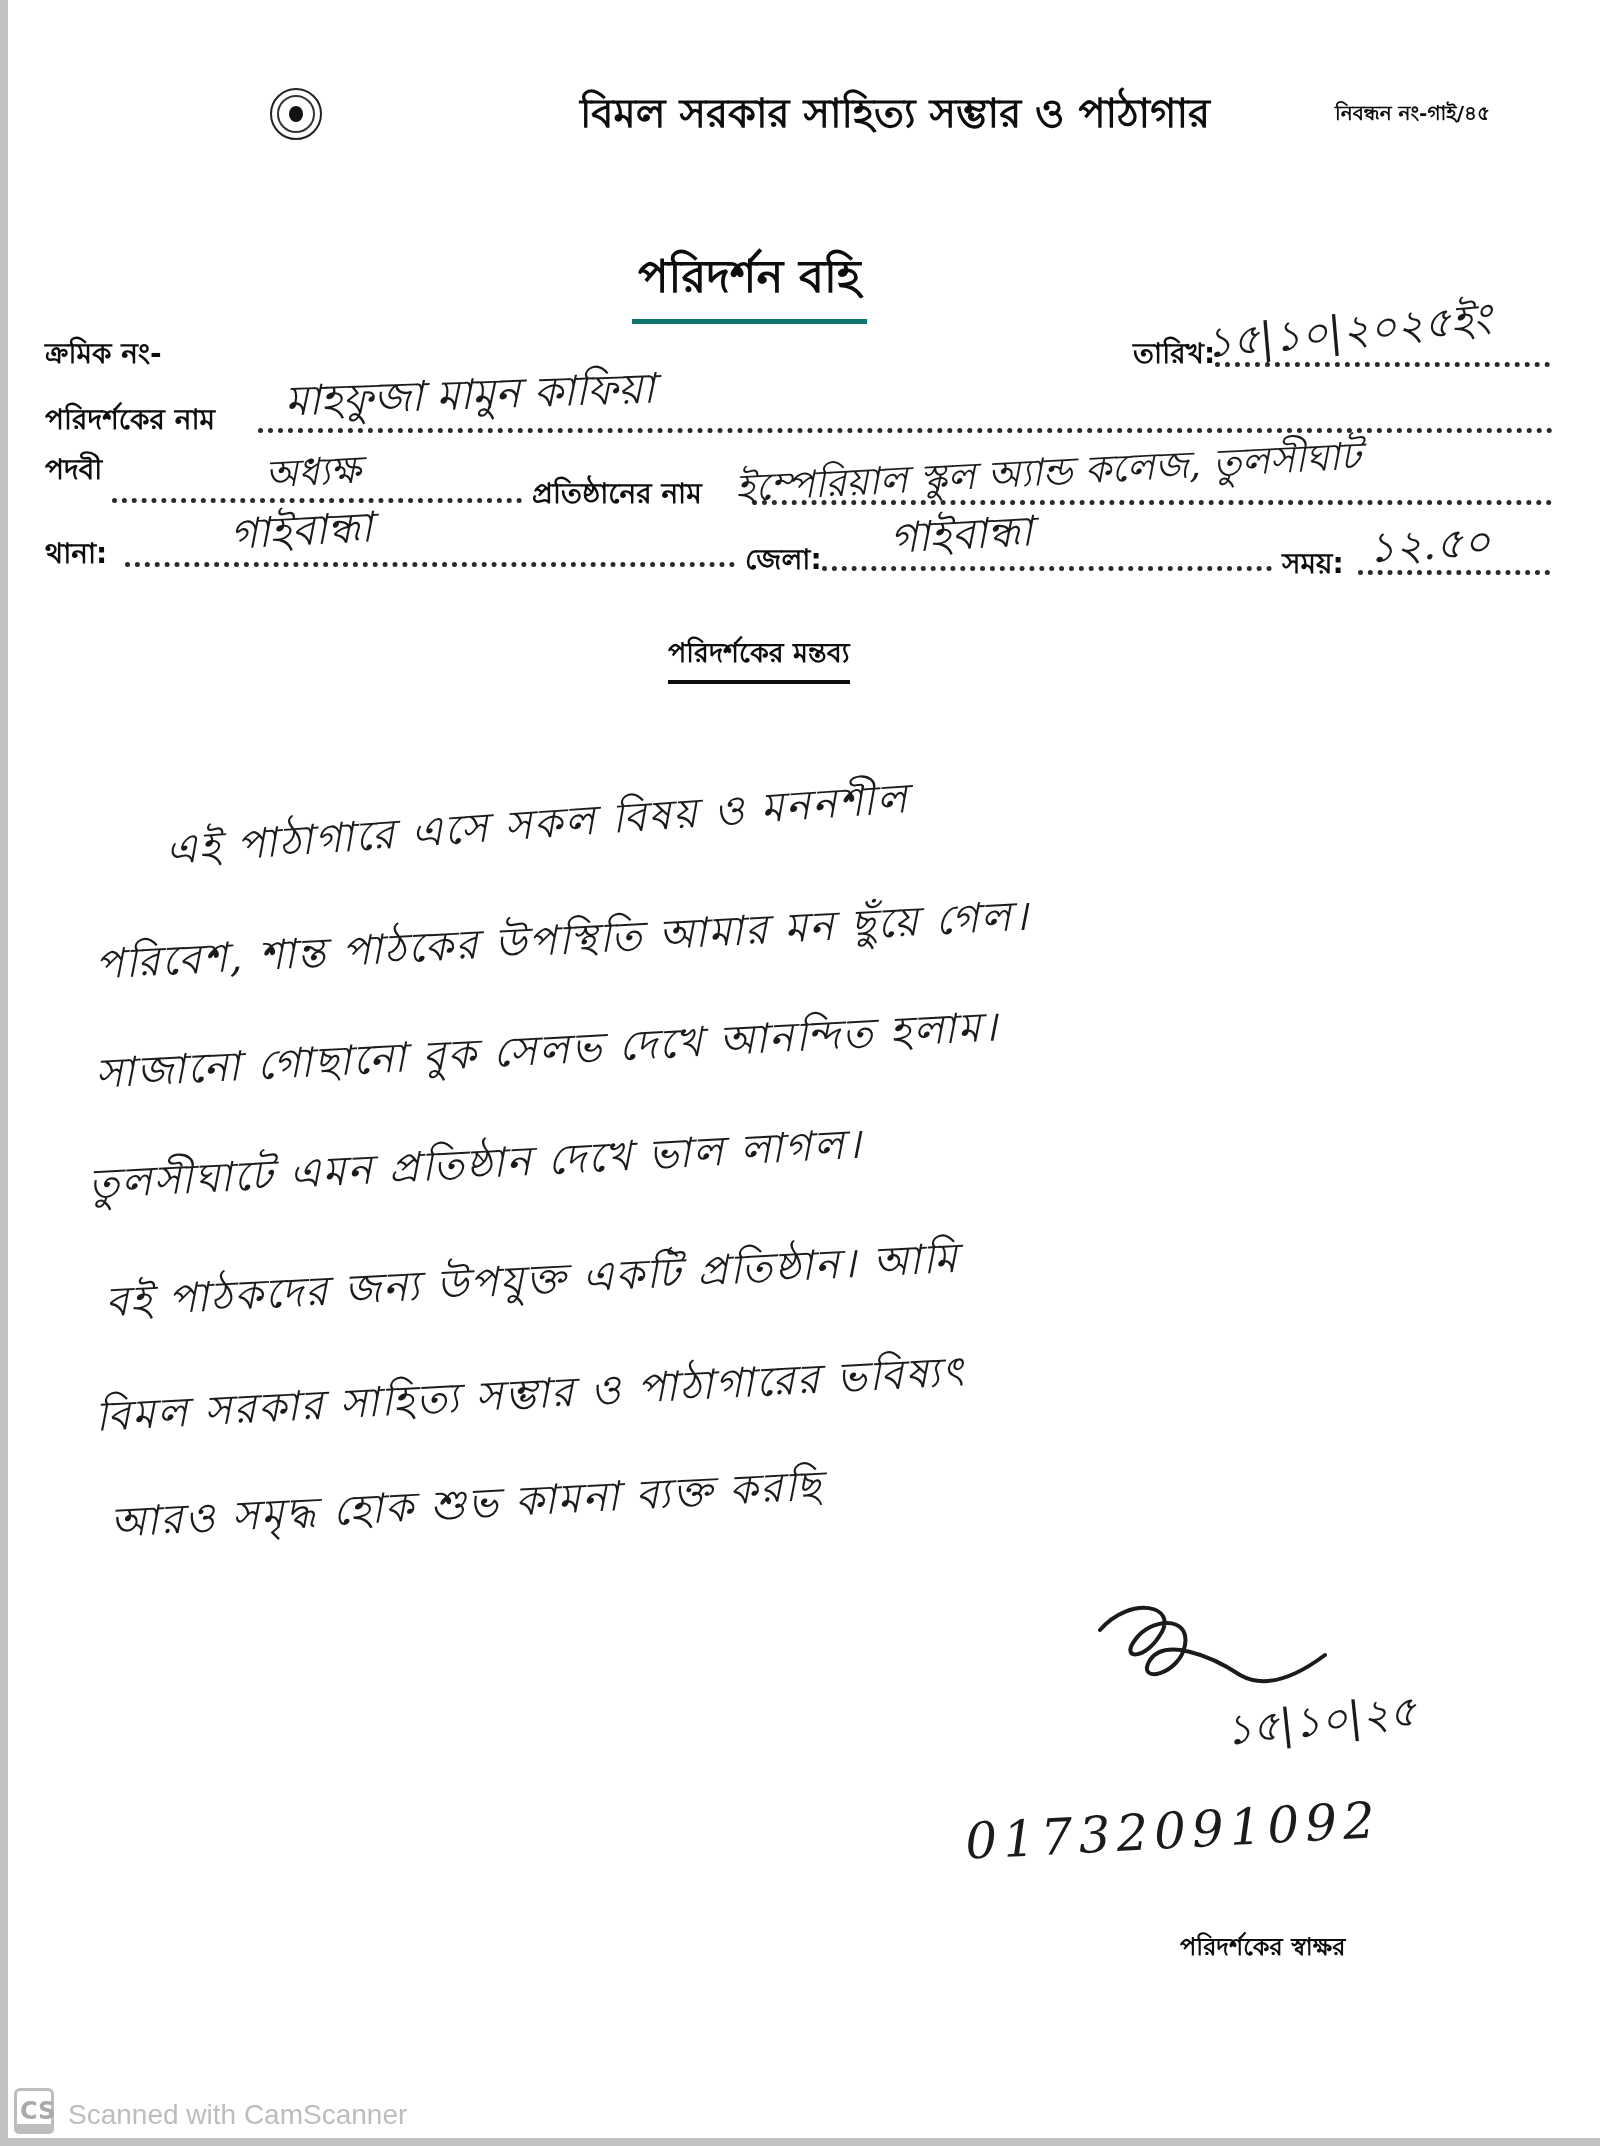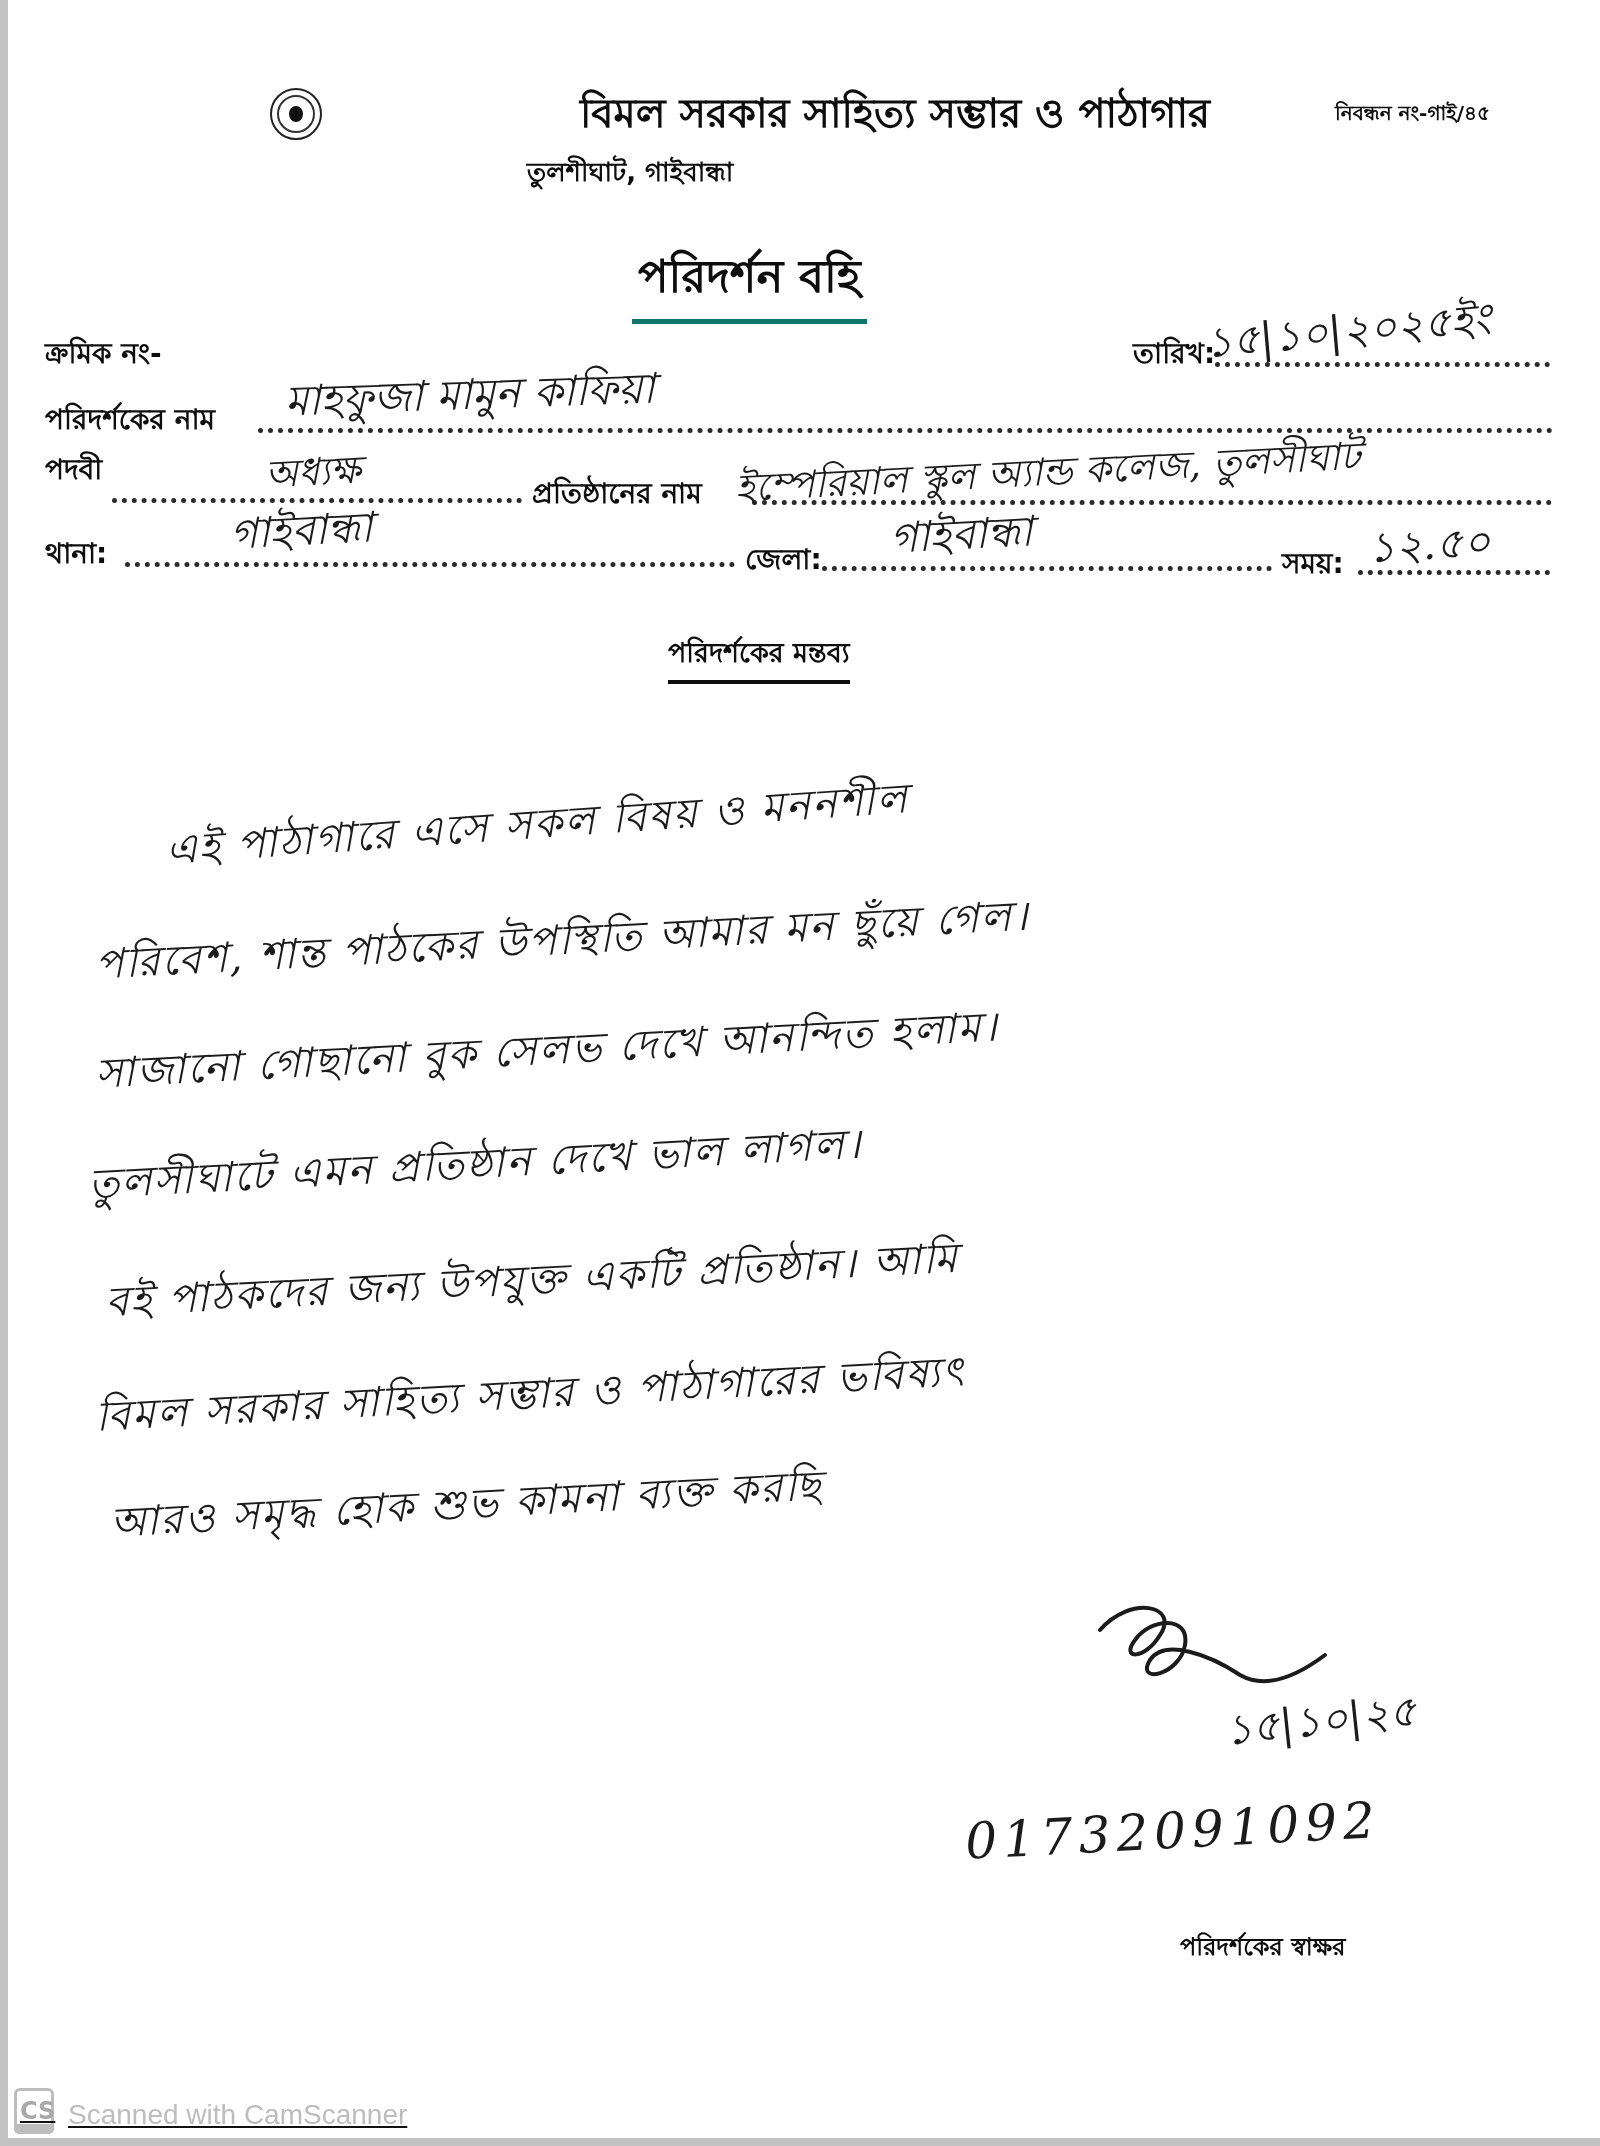--- a/index.html
+++ b/index.html
@@ -70,21 +70,20 @@
   <div class="edge-left"></div>
   <div class="edge-bottom"></div>
 
   <div class="abs logo" style="left:270px;top:88px;">
     <div class="ring">
         <div class="core"></div>
       </div>
   </div>
   <div class="abs printed org-name" style="left:330px;top:82px;width:880px;text-align:right;">বিমল সরকার সাহিত্য সম্ভার ও পাঠাগার</div>
   <div class="abs printed reg-no" style="left:1335px;top:98px;">নিবন্ধন নং-গাই/৪৫</div>
-  <div class="abs printed address" style="left:430px;top:152px;width:400px;text-align:center;">তুলশীঘাট, গাইবান্ধা</div>
 
   <div class="abs printed form-title" style="left:632px;top:242px;">পরিদর্শন বহি</div>
 
   <div class="abs printed label" style="left:45px;top:332px;">ক্রমিক নং-</div>
   <div class="abs printed label" style="left:1133px;top:332px;">তারিখ:</div>
   <div class="abs dots" style="left:1215px;top:362px;width:335px;"></div>
   <div class="abs hand hand-lg" style="left:1205px;top:298px;transform:rotate(-5deg);">১৫|১০|২০২৫ইং</div>
 
   <div class="abs printed label" style="left:45px;top:398px;">পরিদর্শকের নাম</div>
   <div class="abs dots" style="left:258px;top:428px;width:1295px;"></div>
@@ -118,18 +117,18 @@
   <div class="abs hand hand-comment" style="left:110px;top:1472px;transform:rotate(-3deg);">আরও সমৃদ্ধ হোক শুভ কামনা ব্যক্ত করছি</div>
 
   <svg class="abs" style="left:1090px;top:1600px;" width="240" height="110" viewBox="0 0 240 110">
     <path d="M10 30 C 40 -5, 90 5, 70 35 C 55 60, 30 60, 45 40 C 60 18, 100 15, 95 45
              C 90 75, 45 85, 60 60 C 75 38, 120 55, 150 75 C 180 92, 215 70, 235 55" fill="none" stroke="#1b1b1b" stroke-width="4" stroke-linecap="round"></path>
   </svg>
   <div class="abs hand hand-lg" style="left:1225px;top:1688px;transform:rotate(-6deg);">১৫|১০|২৫</div>
   <div class="abs hand hand-phone" style="left:965px;top:1802px;transform:rotate(-3deg);">01732091092</div>
   <div class="abs printed sig-label" style="left:1180px;top:1928px;">পরিদর্শকের স্বাক্ষর</div>
 
-  <div class="abs" style="left:14px;top:2088px;display:flex;align-items:center;gap:14px;text-decoration:underline;">
+  <div class="abs" style="left:14px;top:2088px;display:flex;align-items:center;gap:14px;">
     <div class="cs-badge">CS</div>
     <div class="scanner-text">Scanned with CamScanner</div>
   </div>
 
 </div>
 
 </body></html>

